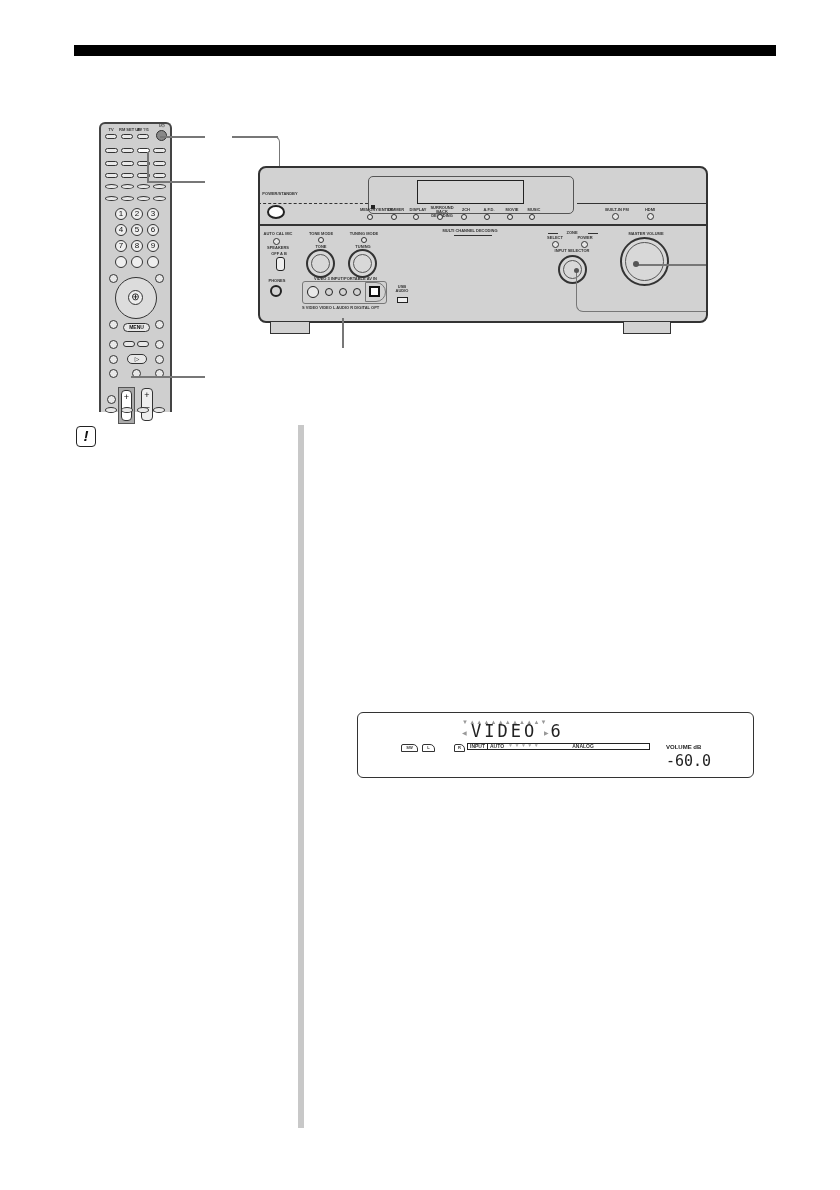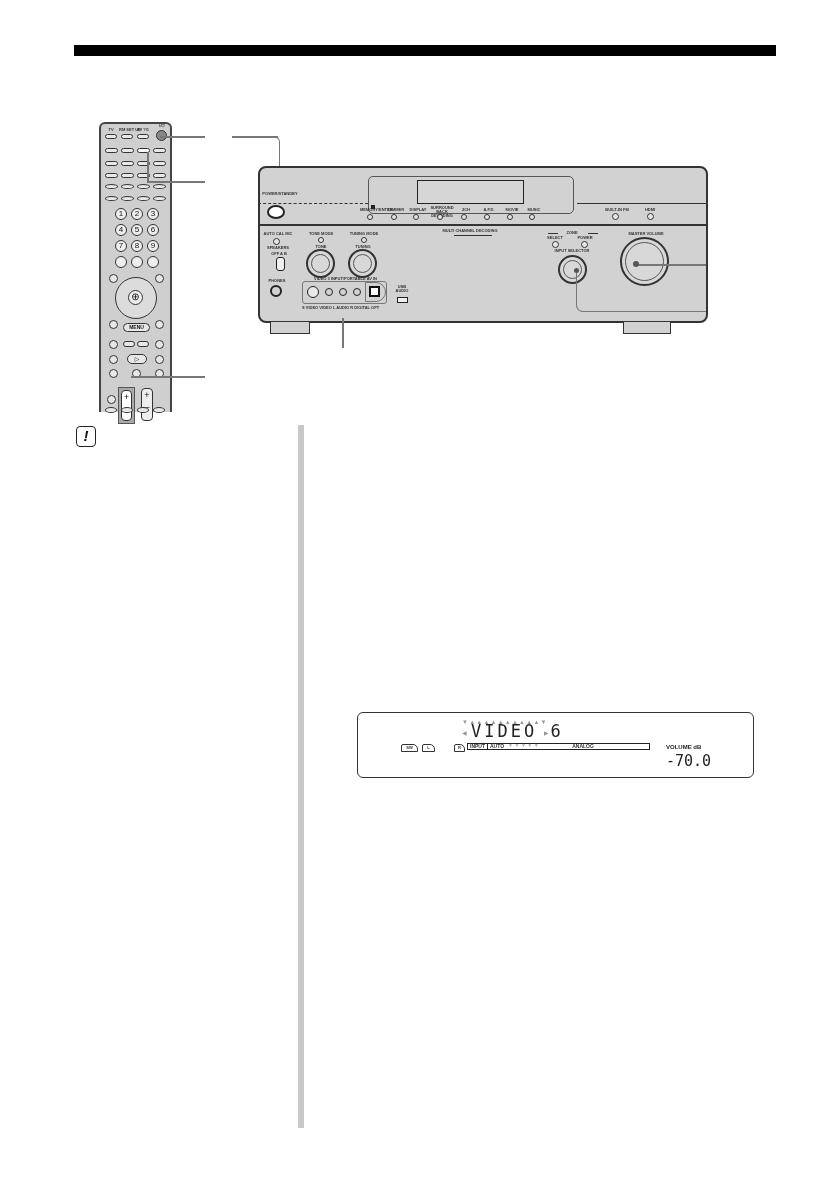--- a/index.html
+++ b/index.html
@@ -236,14 +236,14 @@
 
   <div class="abs seg" style="left:113px;top:9px;font-size:17px;line-height:18px;letter-spacing:3px;">VIDEO 6</div>
 
   <div class="abs" style="left:109px;top:30px;width:183px;height:7px;border:1px solid #222;box-sizing:border-box;"></div>
   <div class="abs tiny5" style="left:110px;top:31px;width:19px;height:5px;border-right:1px solid #222;">INPUT</div>
   <div class="abs tiny5" style="left:130px;top:31px;width:18px;">AUTO</div>
   <div class="abs" style="left:150px;top:29px;width:40px;font-size:5px;line-height:6px;color:#aaa;letter-spacing:1.5px;">▼▼▼▼▼</div>
   <div class="abs tiny5" style="left:200px;top:31px;width:50px;">ANALOG</div>
 
   <div class="abs" style="left:308px;top:31px;font-size:6px;font-weight:bold;color:#222;white-space:nowrap;">VOLUME dB</div>
-  <div class="abs seg" style="left:308px;top:40px;font-size:15px;line-height:16px;">-70.0</div>
+  <div class="abs seg" style="left:308px;top:40px;font-size:15px;line-height:16px;">-60.0</div>
 </div>
 
 </body></html>

